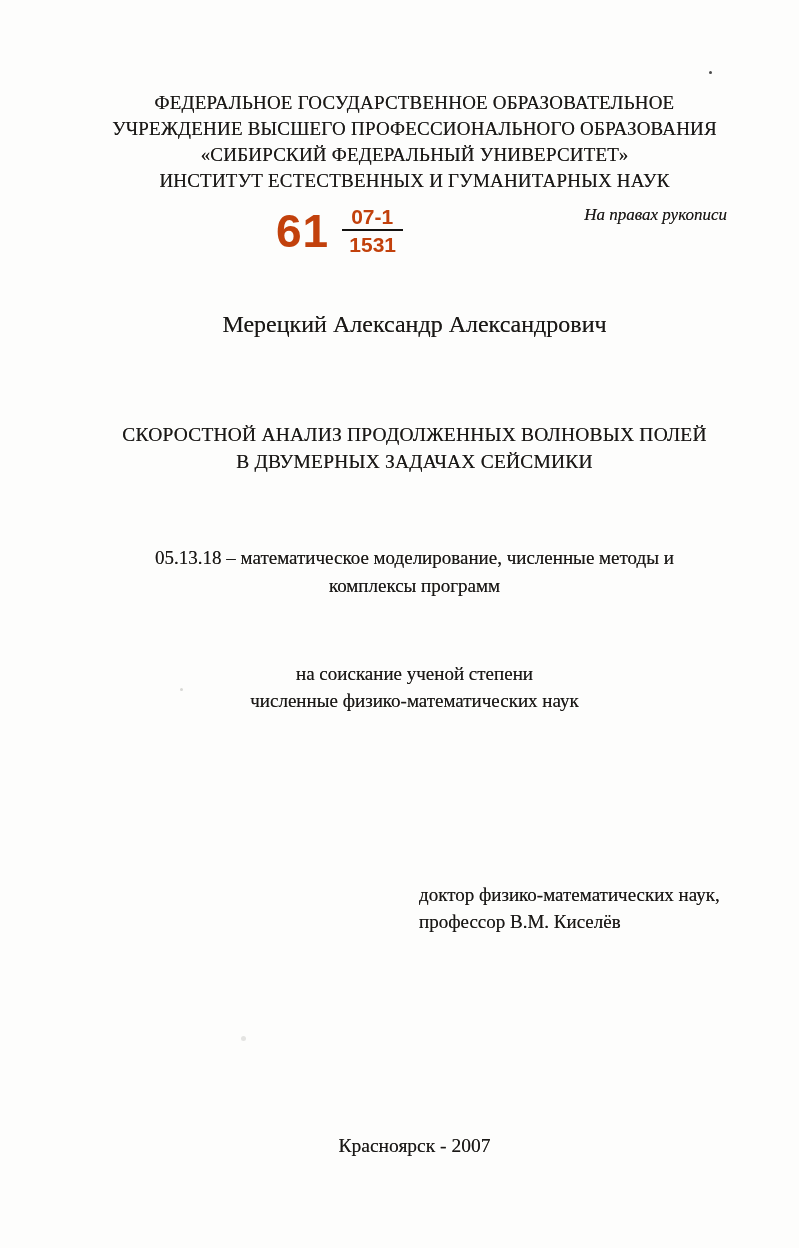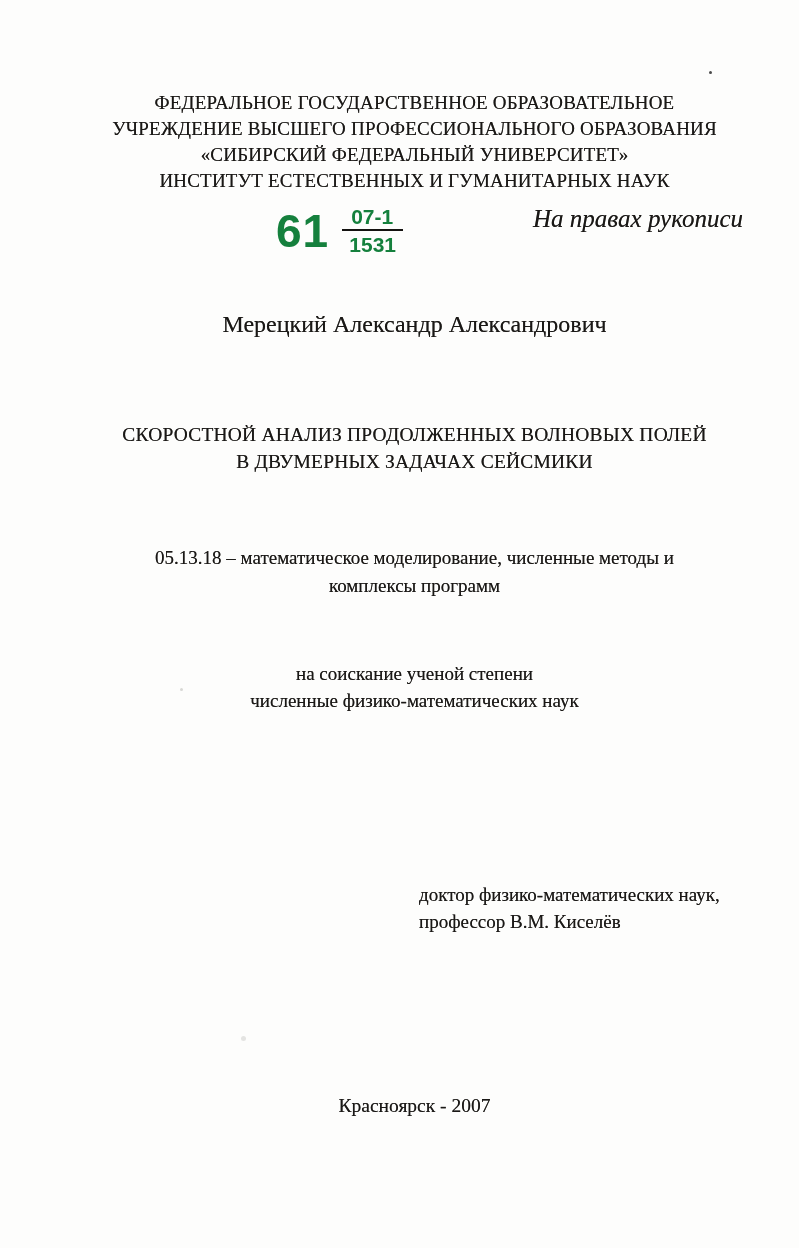--- a/index.html
+++ b/index.html
@@ -37,21 +37,21 @@
   .stamp {
     position: absolute;
     left: 276px;
     top: 205px;
     display: flex;
     align-items: center;
     gap: 13px;
     font-family: "Liberation Sans", sans-serif;
     font-weight: 700;
     text-shadow: none;
-    color: #15803d;
+    color: #c2410c;
   }
   .stamp-code {
     font-size: 46px;
     line-height: 46px;
     letter-spacing: 1px;
   }
   .stamp-fraction {
     display: inline-flex;
     flex-direction: column;
     align-items: center;
@@ -61,23 +61,23 @@
   .stamp-numerator {
     padding: 0 10px 1px 9px;
     border-bottom: 2.5px solid #141210;
   }
   .stamp-denominator { padding-top: 2px; }
 
   
   .manuscript-note {
     position: absolute;
     top: 205px;
-    right: 56px;
+    right: 72px;
     font-style: italic;
-    font-size: 25px;
+    font-size: 17px;
   }
 
   .author {
     top: 311px;
     font-size: 24px;
   }
 
   .dissertation-title {
     top: 421px;
     font-size: 19.5px;
@@ -100,21 +100,21 @@
   .supervisor {
     position: absolute;
     left: 419px;
     top: 881px;
     font-size: 19px;
     line-height: 27px;
     text-align: left;
   }
 
   .imprint {
-    top: 1095px;
+    top: 1135px;
     font-size: 19.5px;
   }
 
   
   .speck {
     position: absolute;
     border-radius: 50%;
   }
   .speck-top-right {
     left: 709px;

